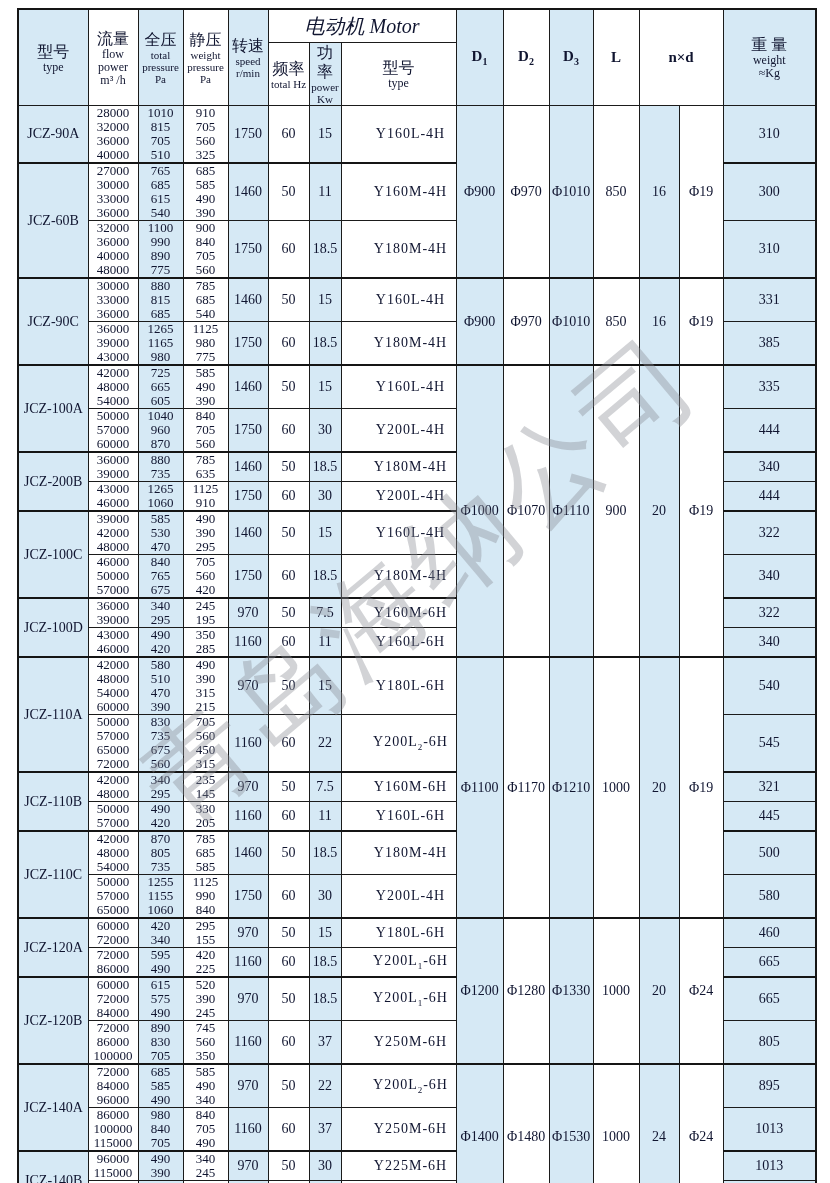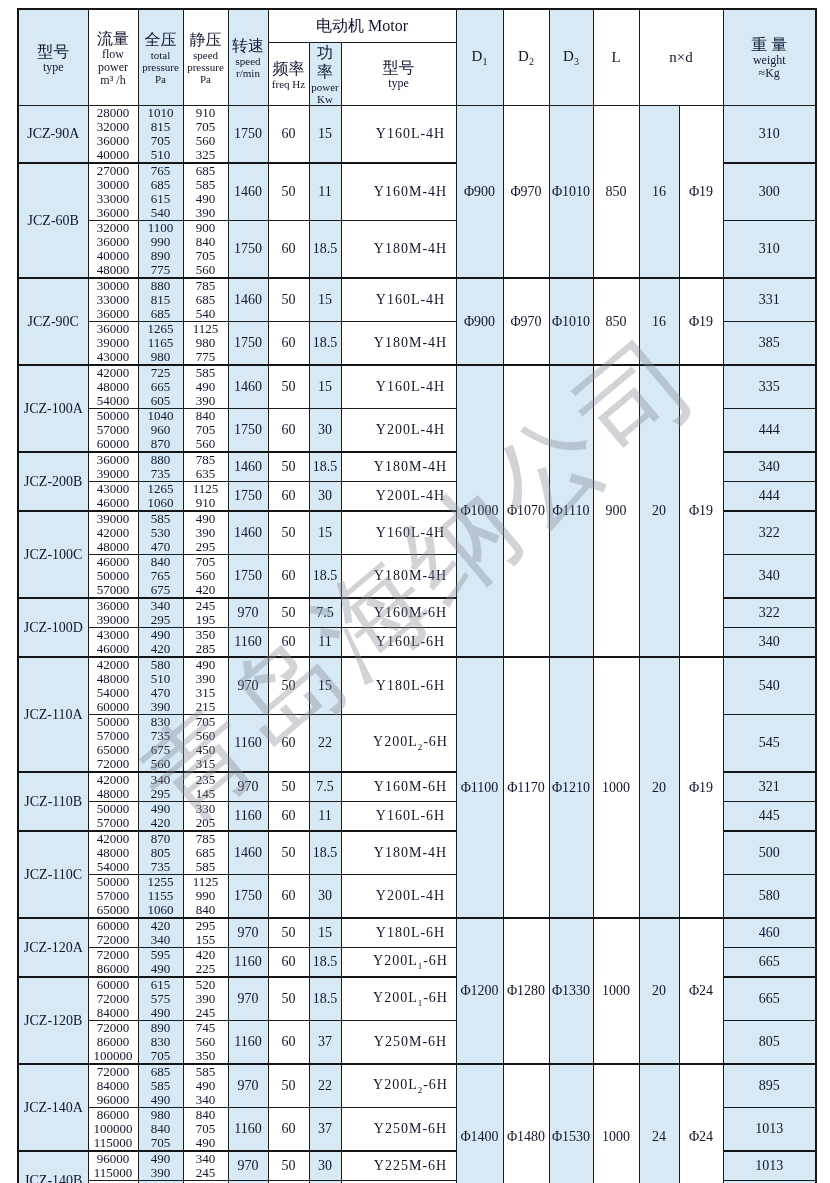--- a/index.html
+++ b/index.html
@@ -20,22 +20,22 @@
   tr.head1 th{height:32px;}
   tr.head2 th{height:62px;}
   .zh{font-size:16px;line-height:19px;}
   .en{font-size:12px;line-height:13px;}
   .en-sm{font-size:11px;line-height:12px;text-align:center;}
   .num{font-size:13px;line-height:14px;}
   .val{font-size:14px;}
   .motor{font-size:14px;letter-spacing:1px;padding-left:24px;}
   sub{font-size:9px;}
   th sub{font-size:10px;}
-  .motor-group{font-size:16px;}
-  .dsym{font-size:15px;}
+  .motor-group{font-size:20px;font-style:italic;}
+  .dsym{font-size:15px;font-weight:bold;}
   .watermark{
     position:absolute;left:50px;top:300px;width:740px;height:560px;
     pointer-events:none;z-index:3;
     transform:rotate(-40deg);transform-origin:50% 50%;
     font-size:108px;letter-spacing:6px;color:rgba(138,140,146,0.38);
     text-align:center;line-height:560px;white-space:nowrap;
   }
 </style>
 </head>
 <body>
@@ -70,21 +70,21 @@
         <div class="en">flow power</div>
         <div class="en">m³ /h</div>
       </th>
       <th class="blue" rowspan="2">
         <div class="zh">全压</div>
         <div class="en-sm">total pressure</div>
         <div class="en-sm">Pa</div>
       </th>
       <th rowspan="2">
         <div class="zh">静压</div>
-        <div class="en-sm">speed pressure</div>
+        <div class="en-sm">weight pressure</div>
         <div class="en-sm">Pa</div>
       </th>
       <th class="blue" rowspan="2">
         <div class="zh">转速</div>
         <div class="en-sm">speed r/min</div>
       </th>
       <th colspan="3" class="motor-group">电动机 Motor</th>
       <th class="blue dsym" rowspan="2">
         <span>D</span><sub>1</sub>
       </th>
@@ -98,21 +98,21 @@
       <th class="dsym" rowspan="2" colspan="2">n×d</th>
       <th class="blue" rowspan="2">
         <div class="zh">重 量</div>
         <div class="en">weight</div>
         <div class="en">≈Kg</div>
       </th>
     </tr>
     <tr class="head2">
       <th>
         <div class="zh">频率</div>
-        <div class="en-sm">freq Hz</div>
+        <div class="en-sm">total Hz</div>
       </th>
       <th class="blue">
         <div class="zh">功率</div>
         <div class="en-sm">power Kw</div>
       </th>
       <th>
         <div class="zh">型号</div>
         <div class="en">type</div>
       </th>
     </tr>

